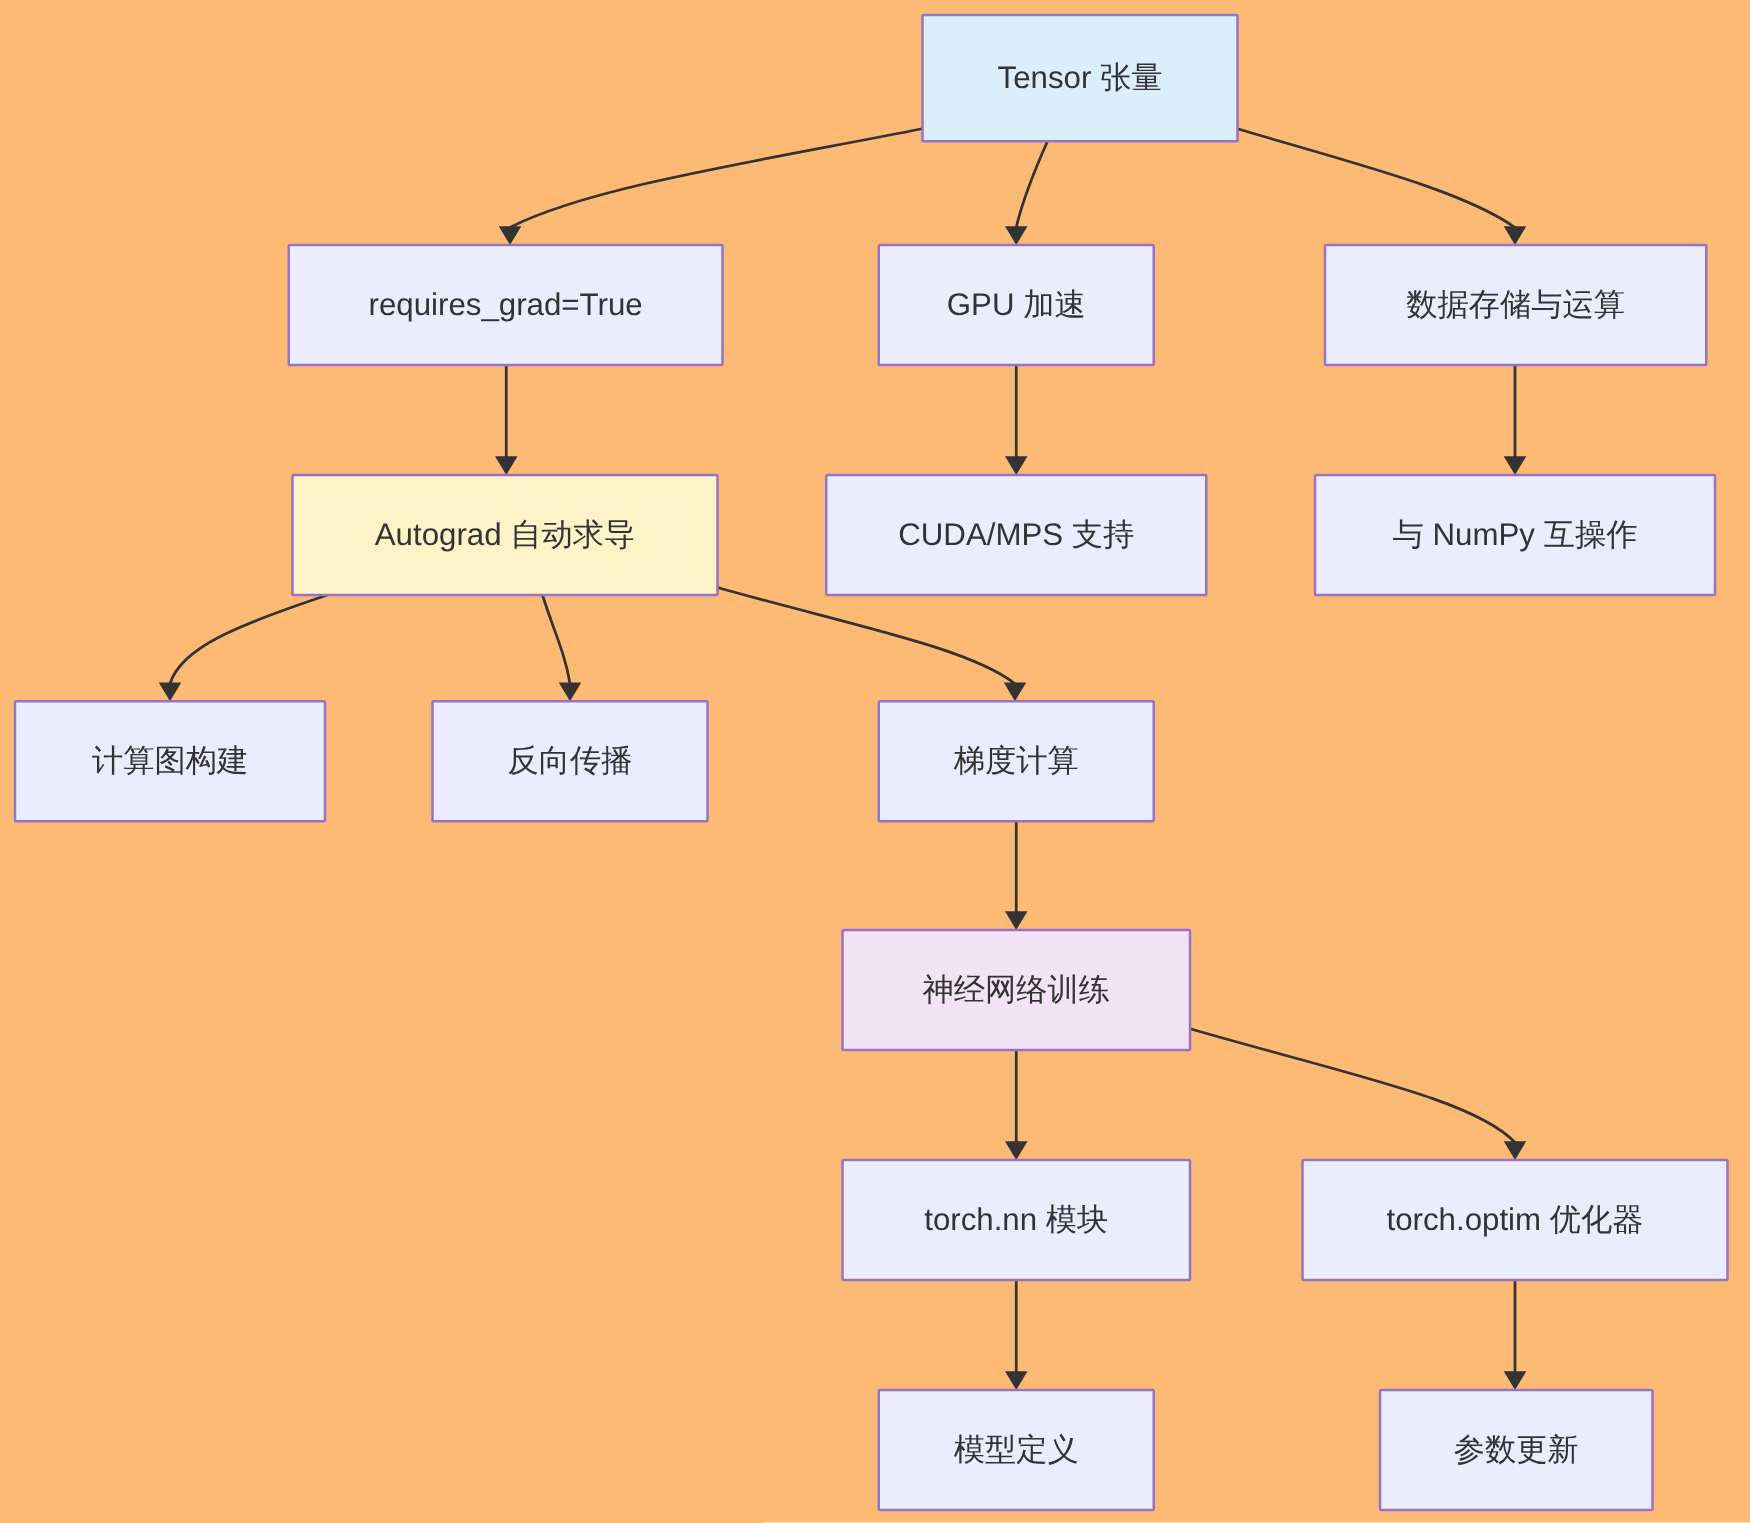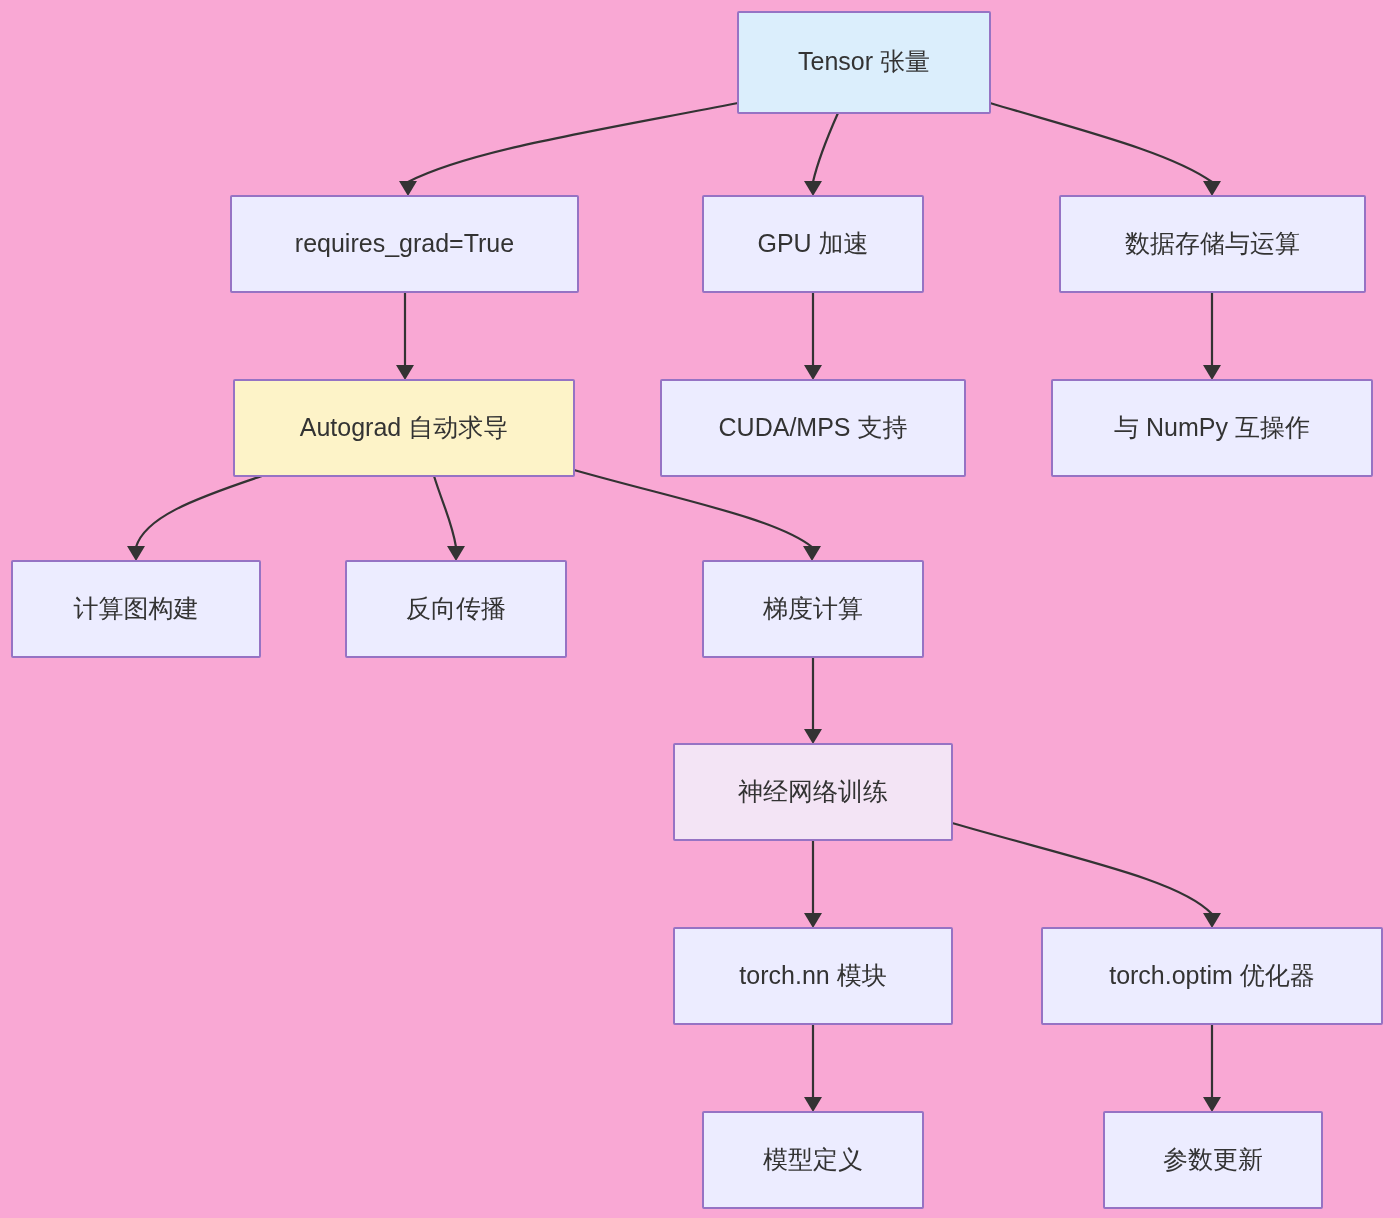--- a/index.html
+++ b/index.html
@@ -8,21 +8,21 @@
     padding: 0;
     background: #ffffff;
   }
   body {
     font-family: "Liberation Sans", "DejaVu Sans", sans-serif;
   }
   #diagram-root {
     position: relative;
     width: 1400px;
     height: 1218px;
-    background: #f9a8d4;
+    background: #fdba74;
     overflow: hidden;
   }
   svg.flow {
     position: absolute;
     top: 0;
     left: 0;
     width: 1400px;
     height: 1218px;
     display: block;
   }

